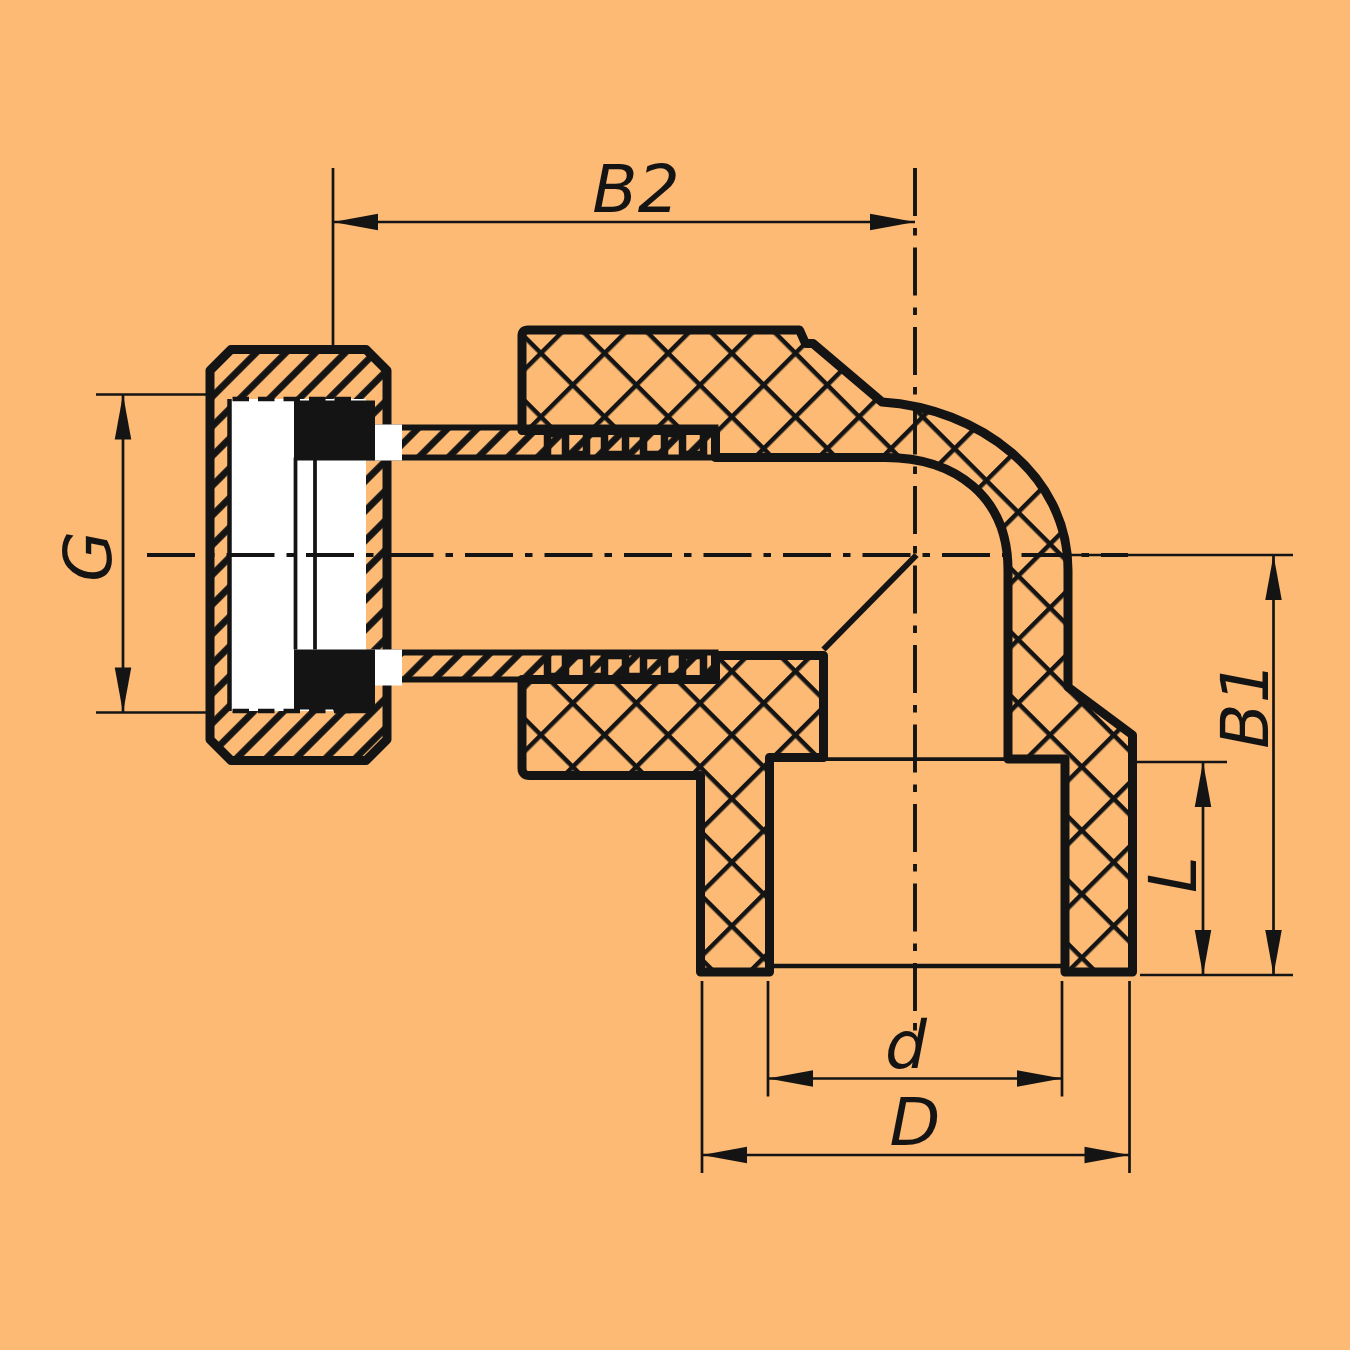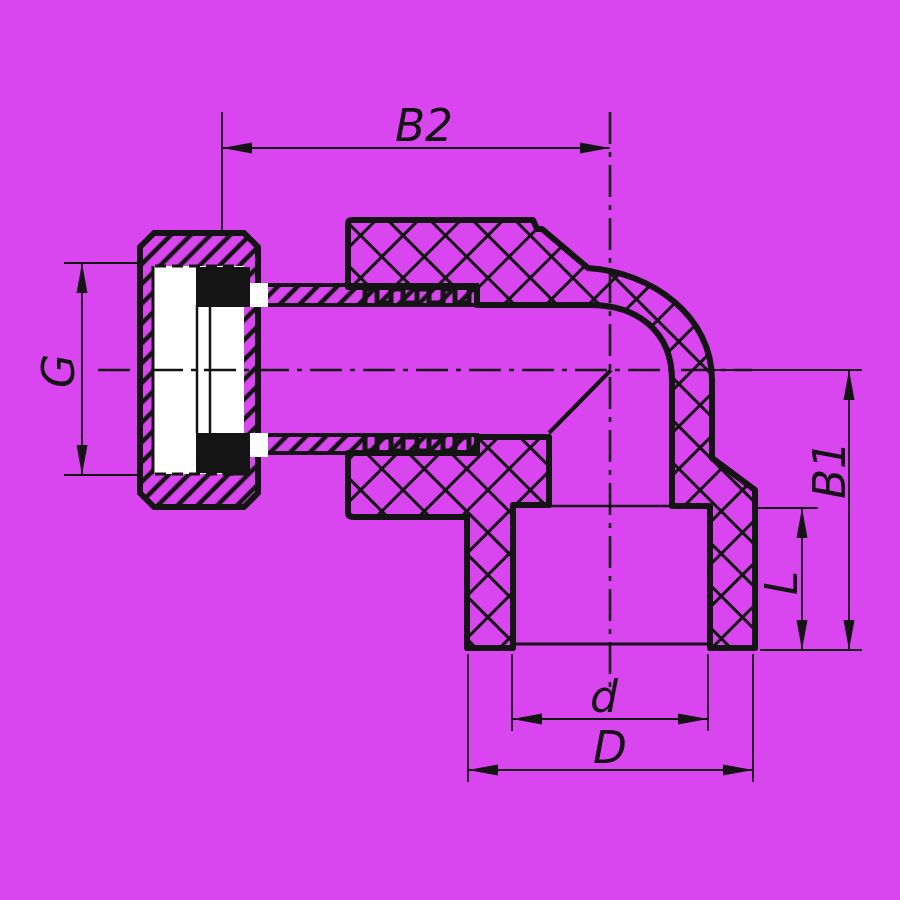--- a/index.html
+++ b/index.html
@@ -1,16 +1,16 @@
 <!DOCTYPE html>
 <html><head>
 <meta charset="utf-8">
 <style>
   html,body{margin:0;padding:0;background:#ffffff;}
-  #stage{position:relative;width:900px;height:900px;background:#d946ef;overflow:hidden;
+  #stage{position:relative;width:900px;height:900px;background:#fdba74;overflow:hidden;
          font-family:"DejaVu Sans","Liberation Sans",sans-serif;}
   svg{display:block;}
   text.dim{font-family:"DejaVu Sans","Liberation Sans",sans-serif;
            font-style:italic;font-size:44px;fill:#141414;}
 </style>
 </head>
 <body>
 
 <div id="stage">
 <svg width="900" height="900" viewBox="0 0 900 900">

